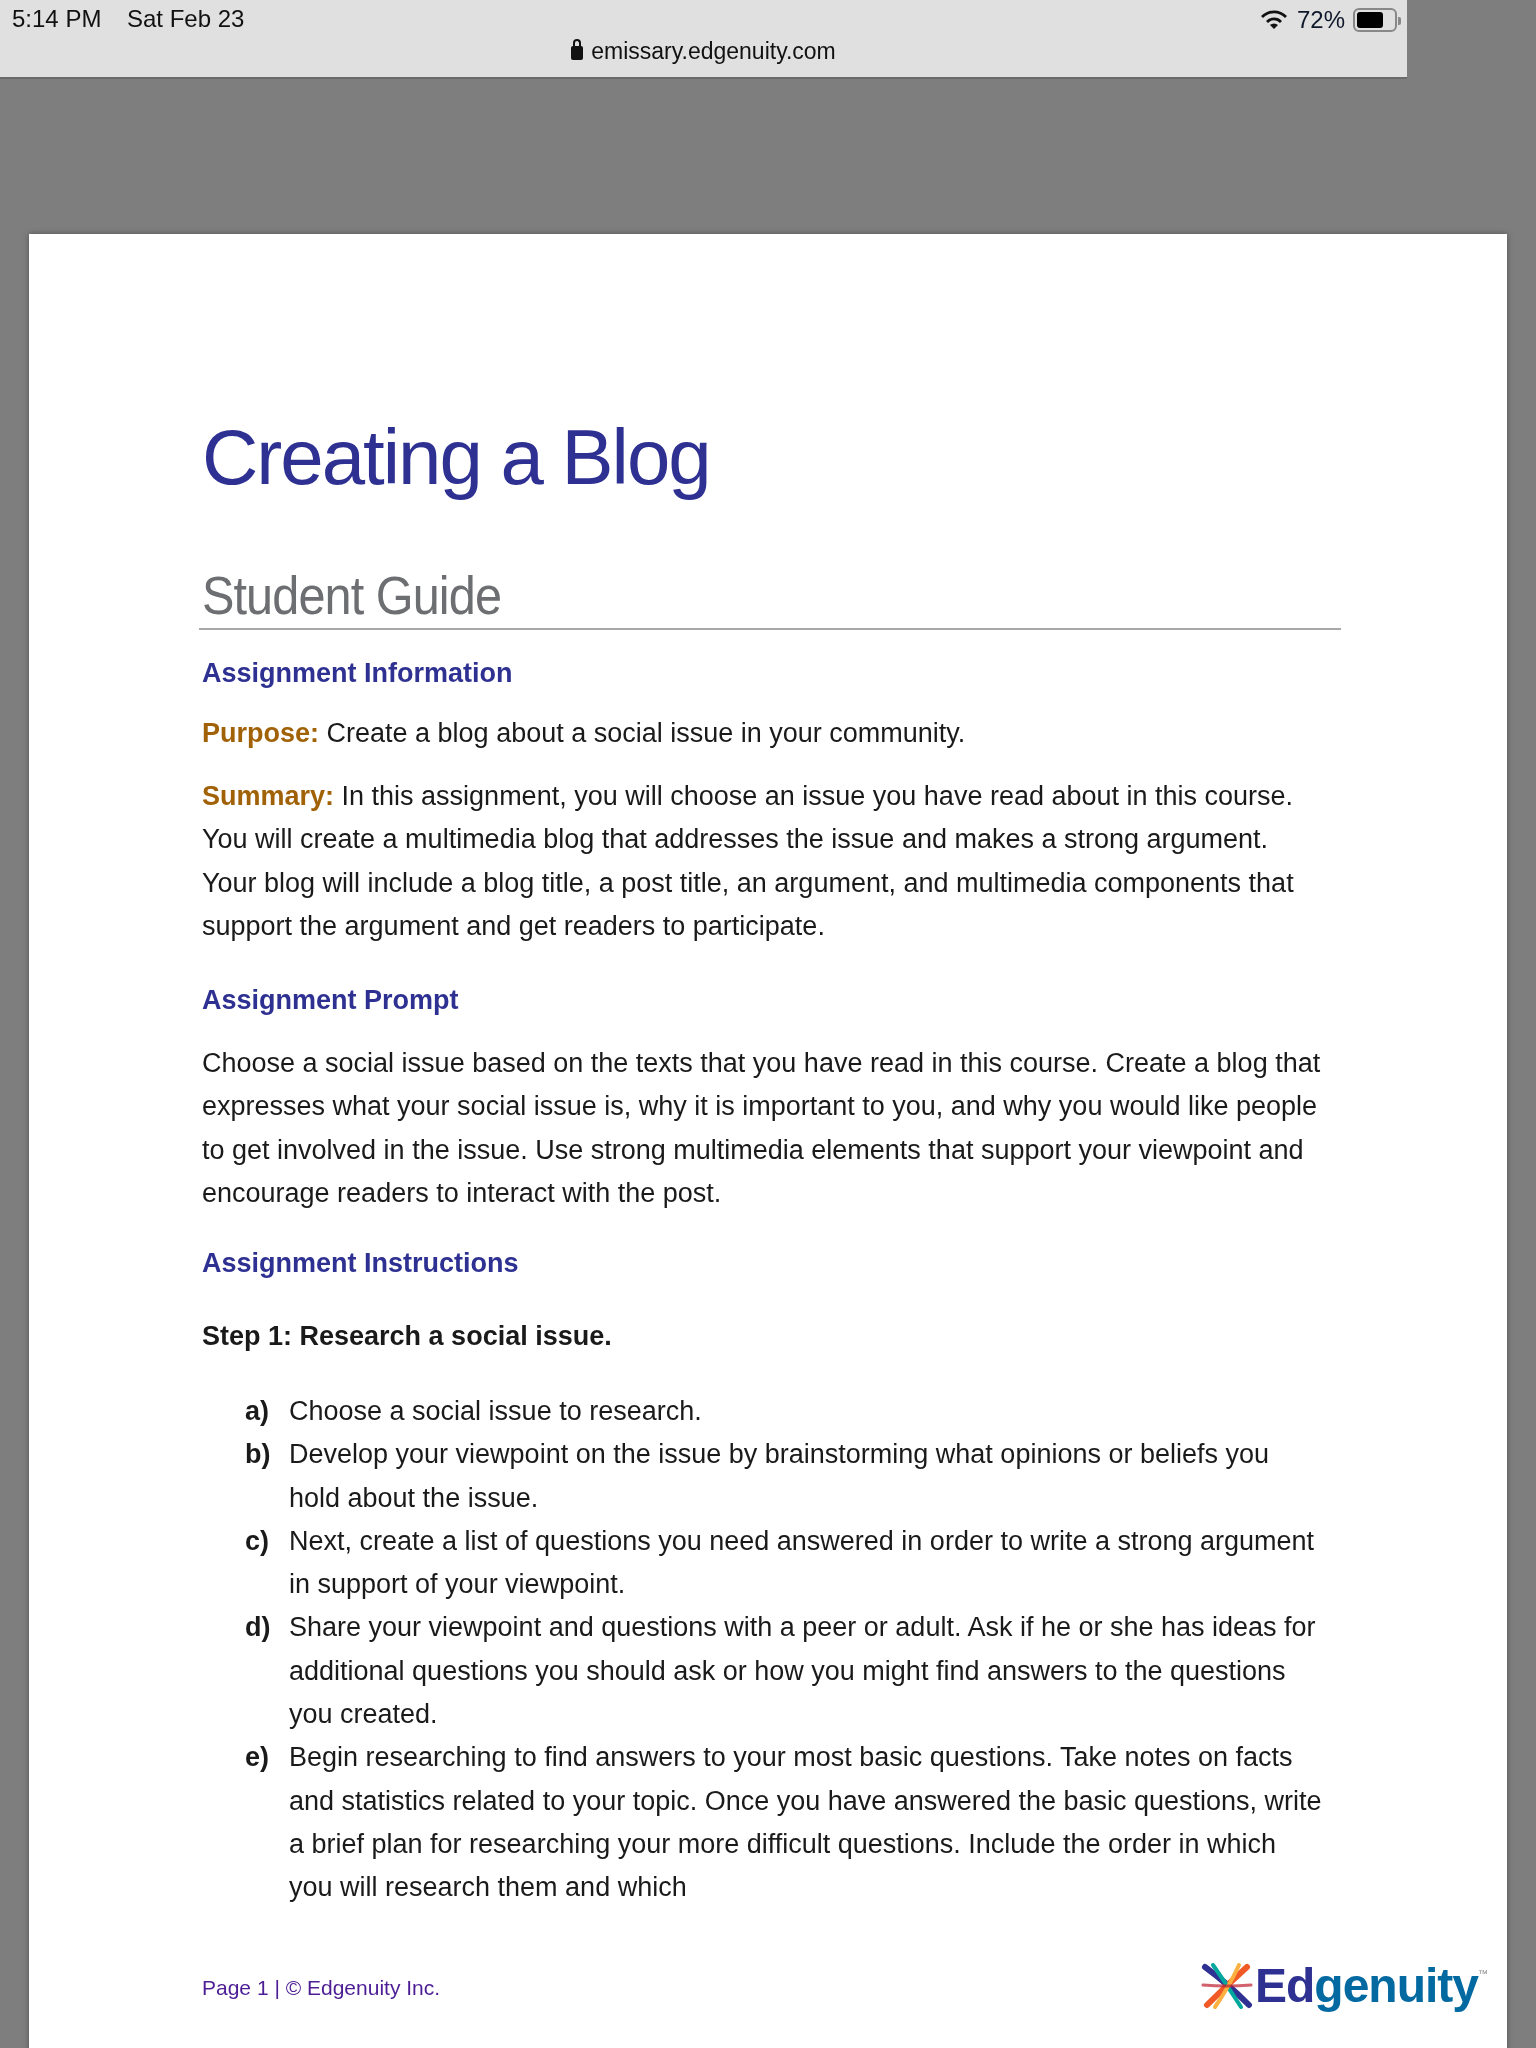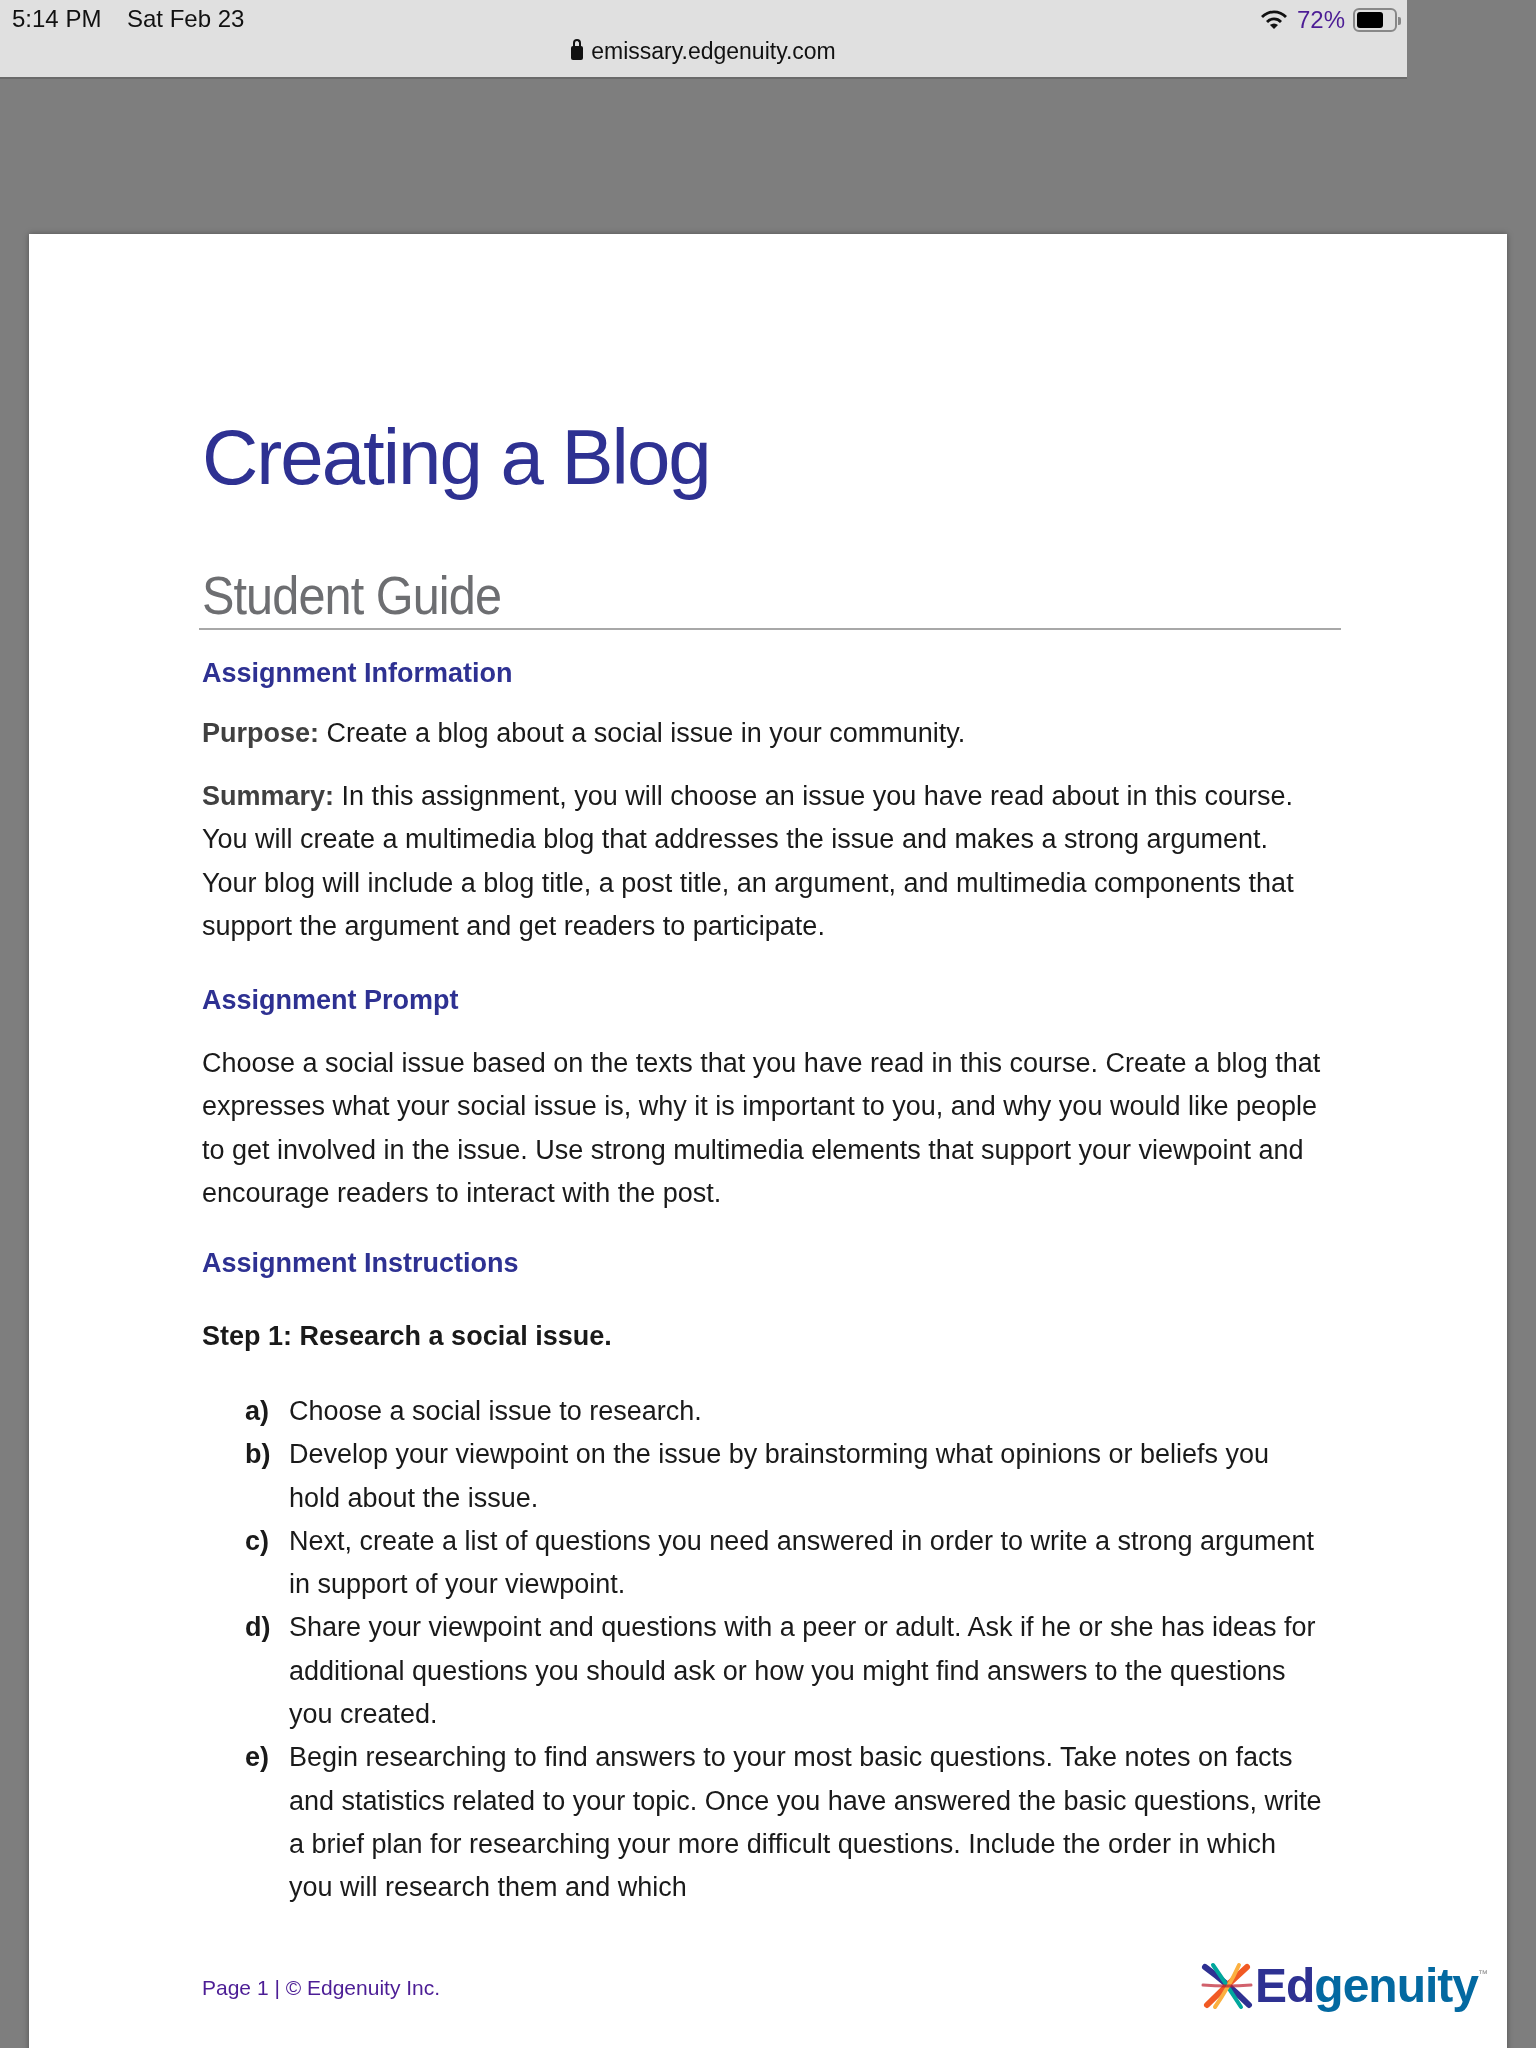--- a/index.html
+++ b/index.html
@@ -4,38 +4,38 @@
 <style>
   * { box-sizing: border-box; margin: 0; padding: 0; }
   html, body { width: 1536px; height: 2048px; overflow: hidden; }
   body { background: #7e7e7e; font-family: "Liberation Sans", sans-serif; position: relative; }
 
   .statusbar { position: absolute; left: 0; top: 0; width: 1407px; height: 79px; background: #e0e0e0; border-bottom: 2px solid #6a6a6a; }
   .sb-time { position: absolute; left: 12px; top: 5px; font-size: 24px; color: #111; }
   .sb-date { position: absolute; left: 127px; top: 5px; font-size: 24px; color: #111; }
   .sb-right { position: absolute; right: 10px; top: 6px; display: flex; align-items: center; gap: 8px; }
   .sb-wifi { width: 30px; height: 22px; }
-  .sb-batt-pct { font-size: 24px; color: #4c1d95; }
+  .sb-batt-pct { font-size: 24px; color: #0f172a; }
   .sb-batt { width: 44px; height: 24px; border: 2px solid #888; border-radius: 6px; padding: 2px; position: relative; }
   .sb-batt-fill { height: 100%; background: #000; border-radius: 3px; }
   .sb-batt::after { content: ""; position: absolute; right: -6px; top: 7px; width: 3px; height: 8px; background: #888; border-radius: 0 2px 2px 0; }
   .urlbar { position: absolute; left: 0; top: 38px; width: 100%; text-align: center; font-size: 23px; color: #111; }
   .lock { display: inline-block; width: 12px; height: 14px; background: #111; border-radius: 2px; position: relative; margin-right: 8px; vertical-align: -1px; }
   .lock::before { content: ""; position: absolute; left: 2px; top: -7px; width: 4px; height: 7px; border: 2px solid #111; border-bottom: none; border-radius: 5px 5px 0 0; }
 
   .page { position: absolute; left: 29px; top: 234px; width: 1478px; height: 1830px; background: #ffffff; box-shadow: 0 0 6px rgba(0,0,0,0.35); }
 
   .doc { position: absolute; left: 173px; top: 0; width: 1140px; }
   .title { position: absolute; top: 178px; left: 0; font-size: 78px; color: #2e3192; letter-spacing: -2px; white-space: nowrap; }
   .subtitle { position: absolute; top: 330px; left: 0; font-size: 54px; color: #6d6e71; letter-spacing: -1px; white-space: nowrap; transform: scaleX(0.9); transform-origin: left; }
   .rule { position: absolute; top: 394px; left: -3px; width: 1142px; height: 2px; background: #a8a8a8; }
 
   .h-blue { position: absolute; left: 0; font-size: 27px; font-weight: bold; color: #2e3192; white-space: nowrap; }
   .para { position: absolute; left: 0; width: 1120px; font-size: 27px; line-height: 43.3px; color: #1a1a1a; }
-  .lbl { color: #404040; font-weight: bold; }
+  .lbl { color: #a16207; font-weight: bold; }
   .step { position: absolute; left: 0; font-size: 27px; font-weight: bold; color: #1a1a1a; white-space: nowrap; }
 
   .list { position: absolute; left: 43px; top: 1156px; width: 1080px; }
   .li { display: flex; font-size: 27px; line-height: 43.3px; color: #1a1a1a; }
   .li-mark { width: 44px; flex: none; font-weight: bold; }
   .li-text { flex: 1; }
 
   .footer-text { position: absolute; left: 173px; top: 1742px; font-size: 21px; color: #4c1d95; }
   .logo { position: absolute; left: 1172px; top: 1724px; display: flex; align-items: center; }
   .logo-x { width: 52px; height: 50px; }

